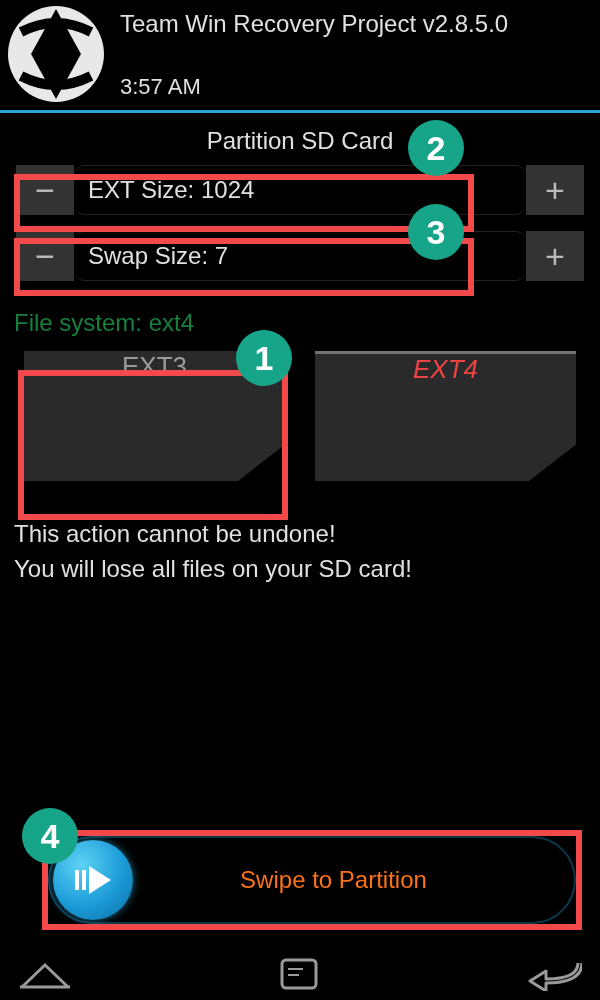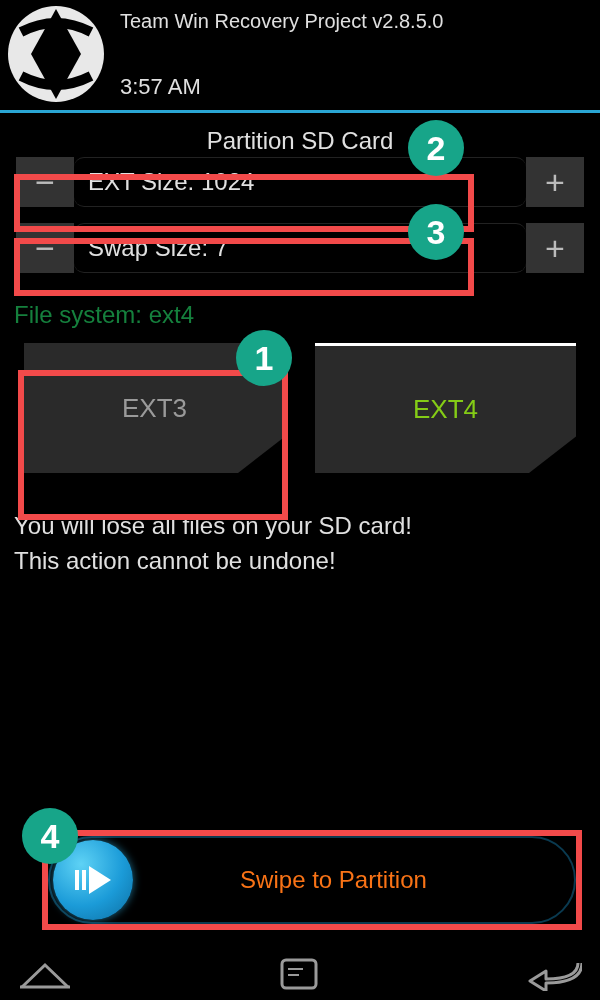--- a/index.html
+++ b/index.html
@@ -25,37 +25,37 @@
   }
   .header-text {
     flex: 1;
     padding-left: 14px;
     display: flex;
     flex-direction: column;
     justify-content: space-between;
     height: 100px;
   }
   .title {
-    font-size: 20px;
+    font-size: 24px;
     color: #e0e0e0;
     margin-top: 6px;
   }
   .status-row {
     display: flex;
     gap: 14px;
     font-size: 22px;
     color: #e0e0e0;
     margin-bottom: 4px;
   }
   .screen-title {
     text-align: center;
     font-size: 24px;
     color: #e0e0e0;
     margin-top: 14px;
-    margin-bottom: 2px;
+    margin-bottom: 10px;
   }
   .stepper-group {
     padding: 0 16px;
   }
   .stepper {
     display: flex;
     align-items: stretch;
     height: 50px;
     margin-bottom: 16px;
     position: relative;
@@ -119,28 +119,29 @@
     gap: 30px;
     padding: 0 24px;
   }
   .fs-btn {
     flex: 1;
     height: 130px;
     background: #2a2a2a;
     color: #9a9a9a;
     font-size: 26px;
     display: flex;
-    align-items: center;
+    align-items: flex-start;
     justify-content: center;
     position: relative;
     clip-path: polygon(0 0, 100% 0, 100% 72%, 82% 100%, 0 100%);
   }
   .fs-btn.active {
-    border-top: 3px solid #ffffff;
-    color: #84cc16;
+    border-top: 3px solid #737373;
+    color: #ef4444;
+    font-style: italic;
   }
   .warning {
     padding: 36px 14px 0 14px;
     font-size: 24px;
     color: #e0e0e0;
     line-height: 1.45;
   }
   .swipe-wrap {
     position: absolute;
     left: 48px;
@@ -226,22 +227,22 @@
 <div class="fs-buttons">
   <div class="fs-btn">
     <span>EXT3</span>
   </div>
   <div class="fs-btn active">
     <span>EXT4</span>
   </div>
 </div>
 
 <div class="warning">
+  <div>This action cannot be undone!</div>
   <div>You will lose all files on your SD card!</div>
-  <div>This action cannot be undone!</div>
 </div>
 
 <div class="swipe-wrap">
   <div class="swipe-knob">
     <svg width="48" height="48" viewBox="0 0 48 48">
       <rect x="6" y="14" width="4" height="20" fill="#fff"></rect>
       <rect x="13" y="14" width="4" height="20" fill="#fff"></rect>
       <path d="M20 10 L42 24 L20 38 Z" fill="#fff"></path>
     </svg>
   </div>

